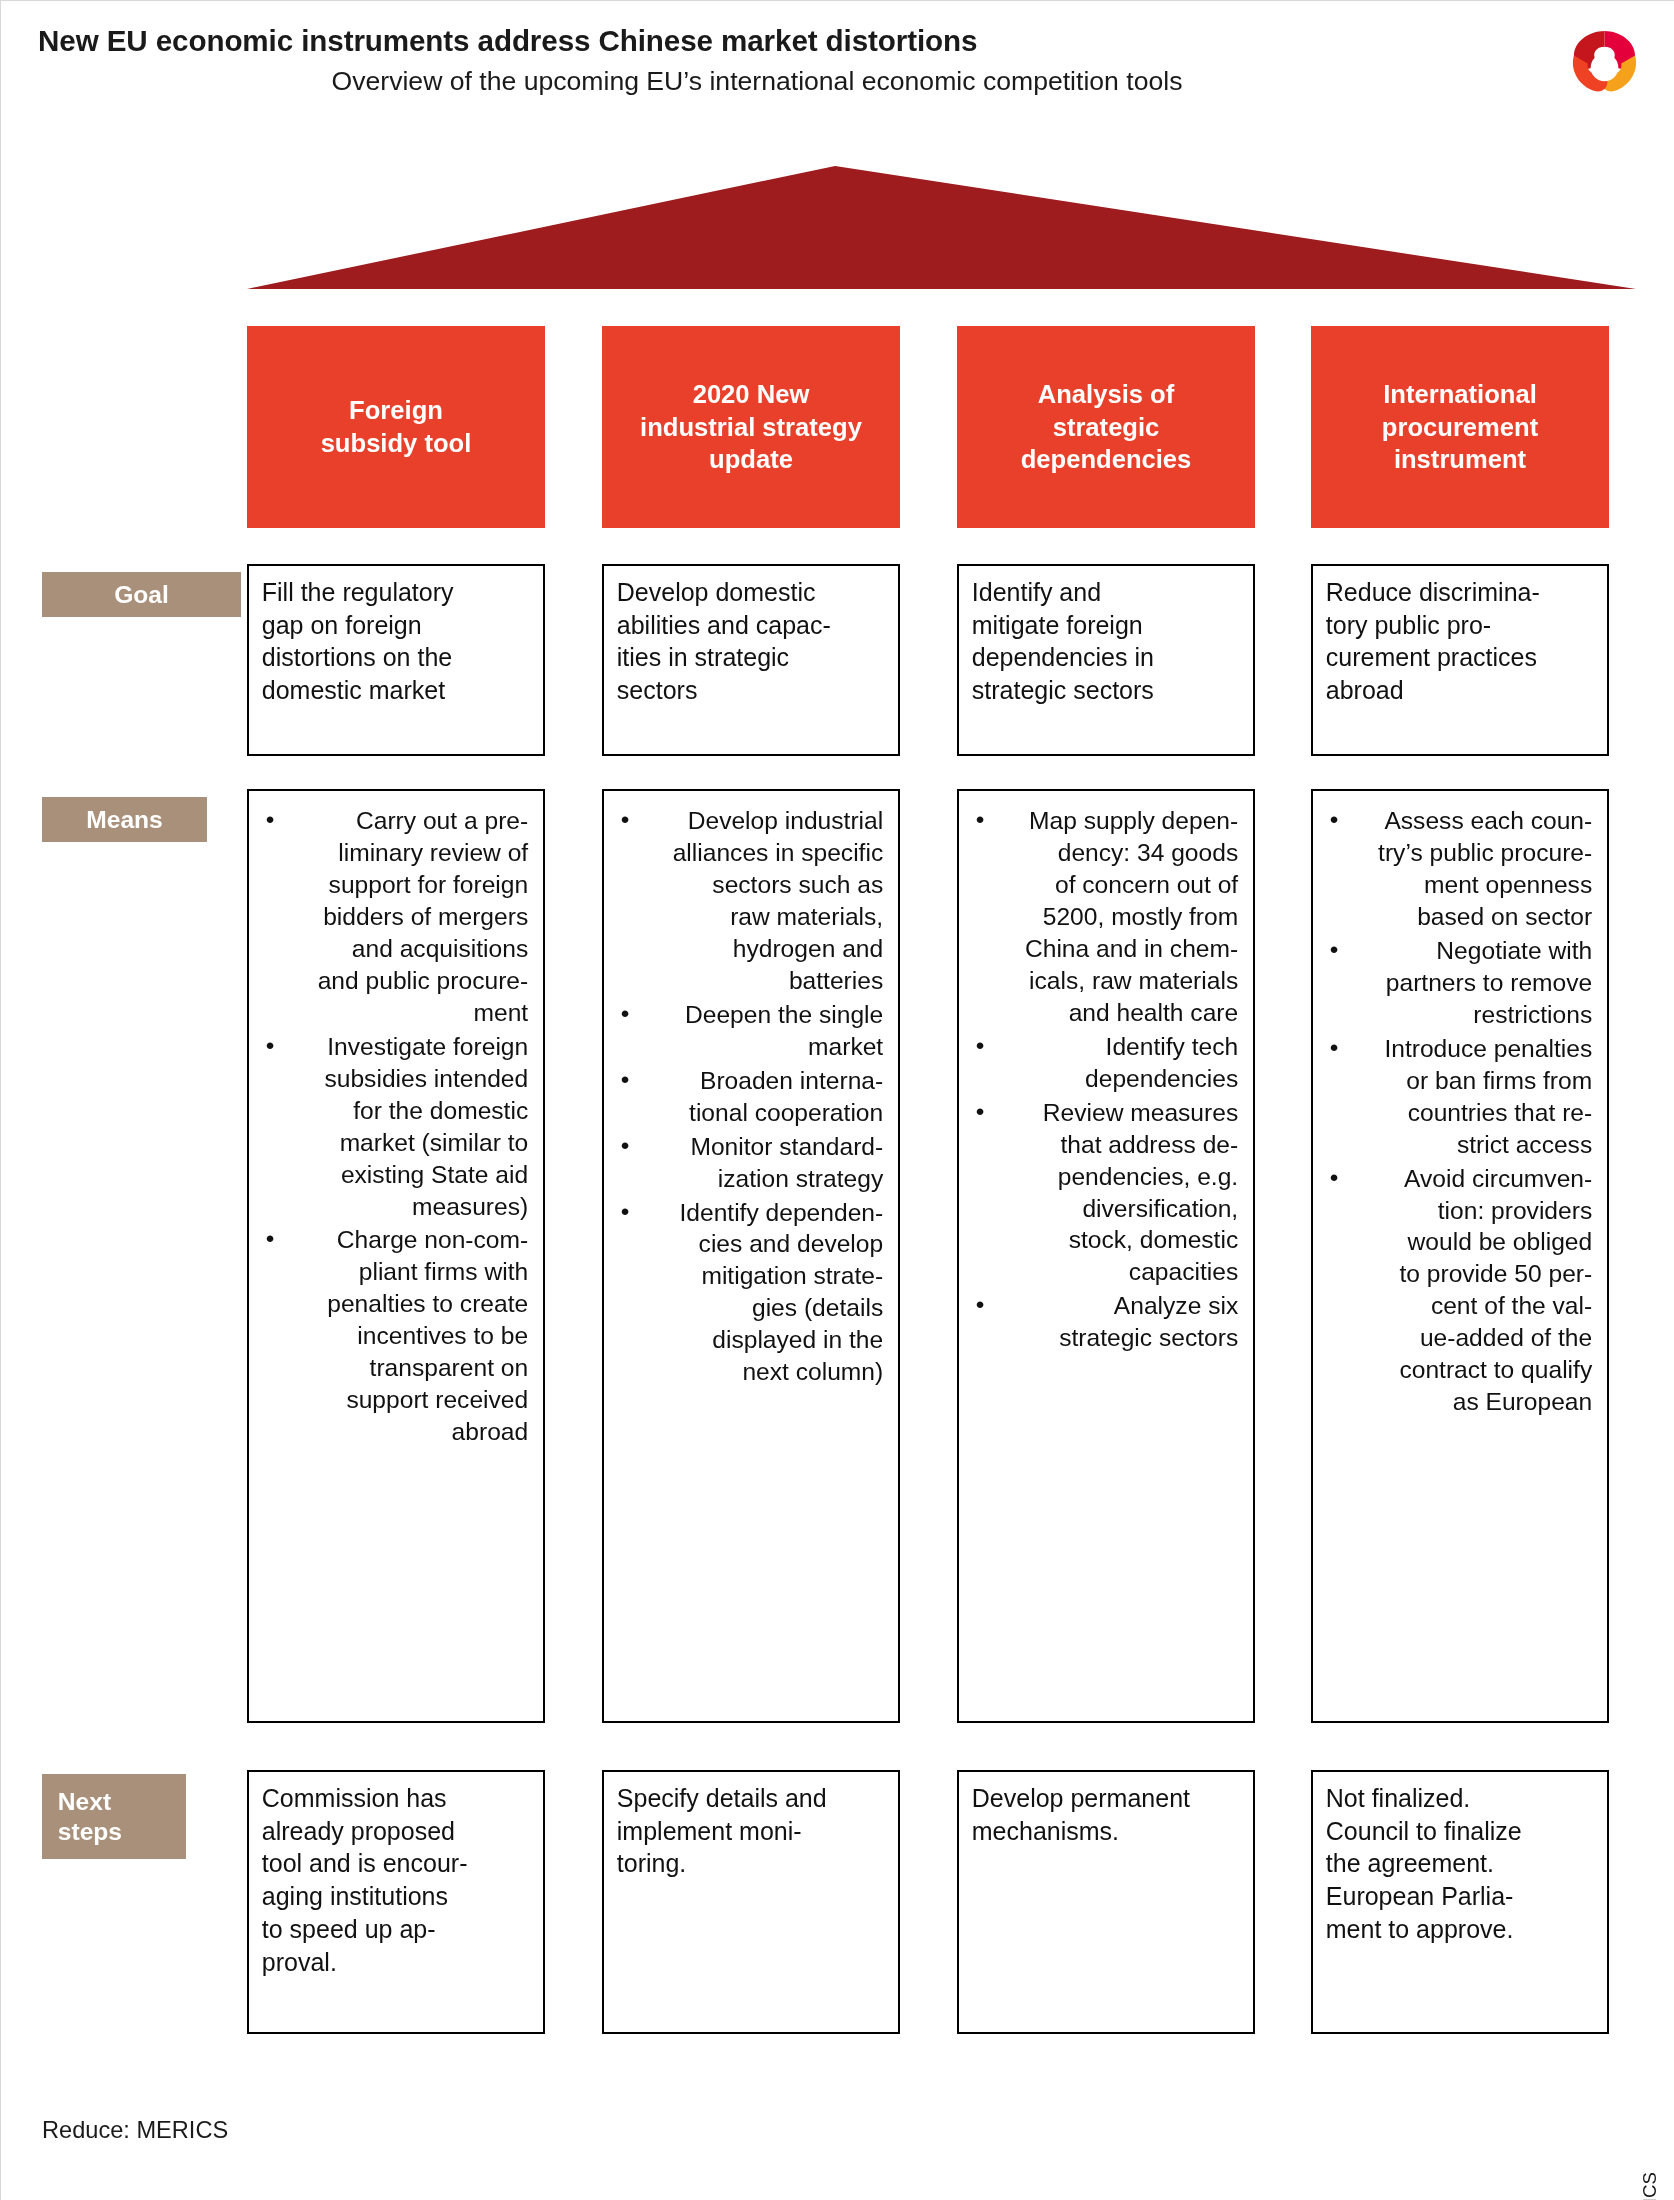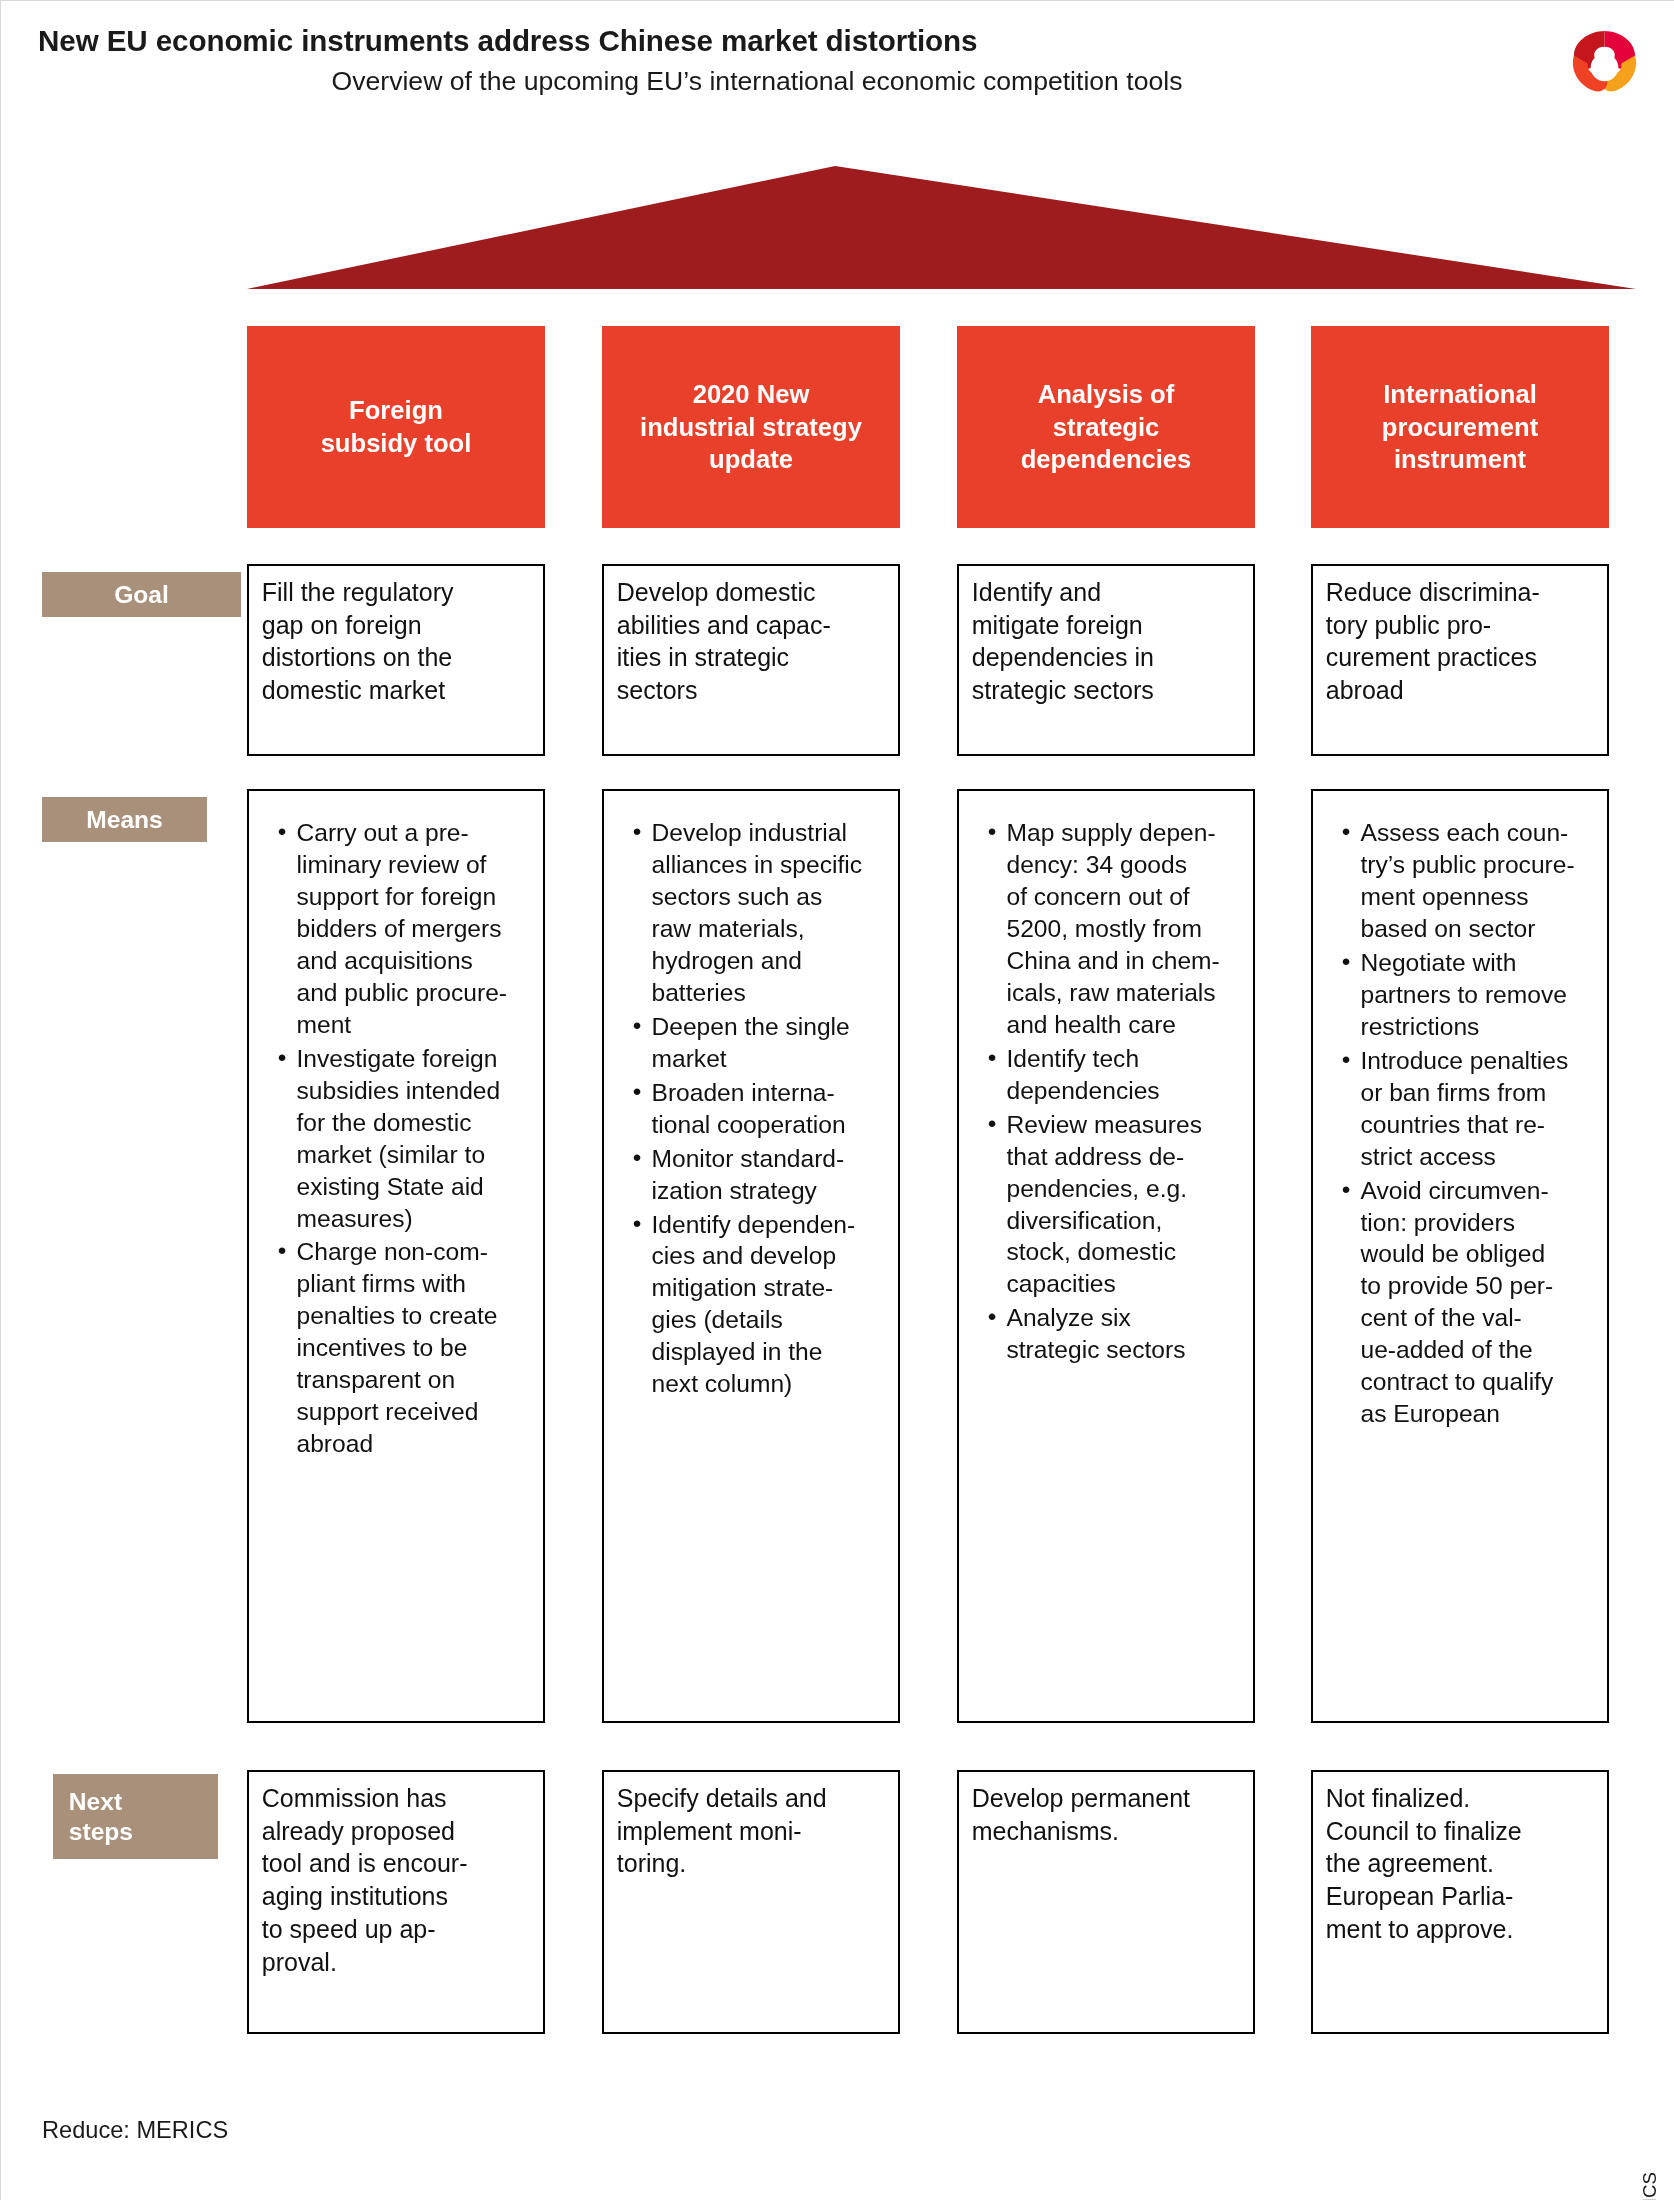--- a/index.html
+++ b/index.html
@@ -84,21 +84,21 @@
     font-size: 25px;
     color: #111111;
     line-height: 1.31;
     white-space: pre-line;
   }
 
   .goal-cell { top: 563px; height: 192px; }
   .means-cell { top: 788px; height: 934px; }
   .next-cell { top: 1769px; height: 264px; }
 
-  .bullets { margin: 16px; padding: 0; list-style: none; }
+  .bullets { margin: 4px; padding: 0; list-style: none; text-align: right; }
   .bullets li {
     position: relative;
     padding-left: 18.7px;
     margin-bottom: 2px;
     font-size: 24.6px;
     color: #111111;
     line-height: 1.30;
     white-space: pre-line;
   }
   .bullets li::before {
@@ -117,21 +117,21 @@
     color: #ffffff;
     font-size: 24.6px;
     font-weight: bold;
     box-sizing: border-box;
     display: flex;
     align-items: center;
   }
   .tag .tg { white-space: pre-line; line-height: 1.2; }
   .tag-goal  { top: 571px; width: 199px; height: 45px; justify-content: center; }
   .tag-means { top: 796px; width: 165px; height: 45px; justify-content: center; }
-  .tag-next  { top: 1773px; width: 165px; height: 85px; padding-left: 15.8px; margin-left: 11px; }
+  .tag-next  { top: 1773px; width: 144px; height: 85px; padding-left: 15.8px; }
 
   
   .source {
     position: absolute;
     left: 41px; top: 2116px;
     font-size: 23.6px;
     color: #1a1a1a;
   }
   .copy {
     position: absolute;

